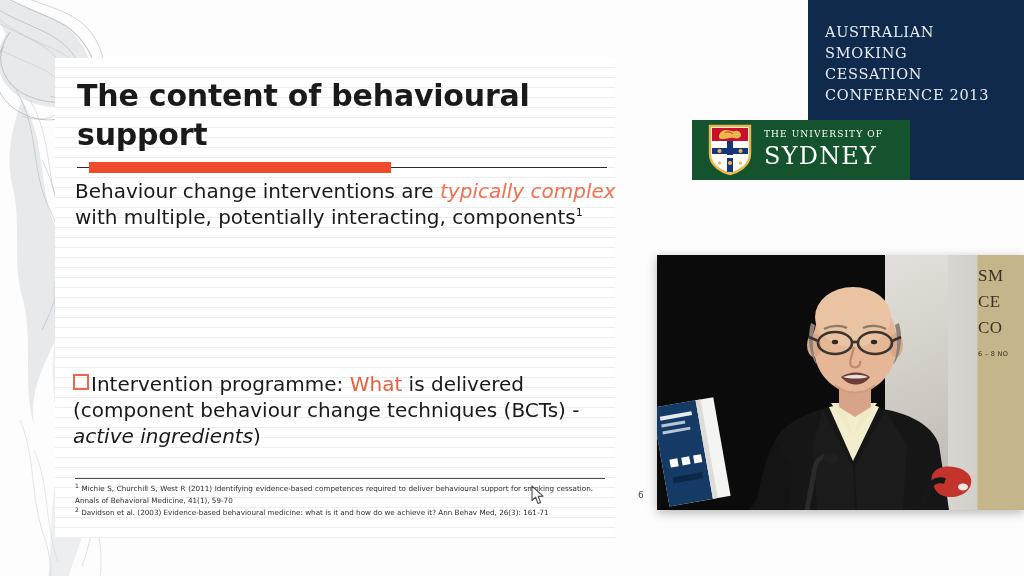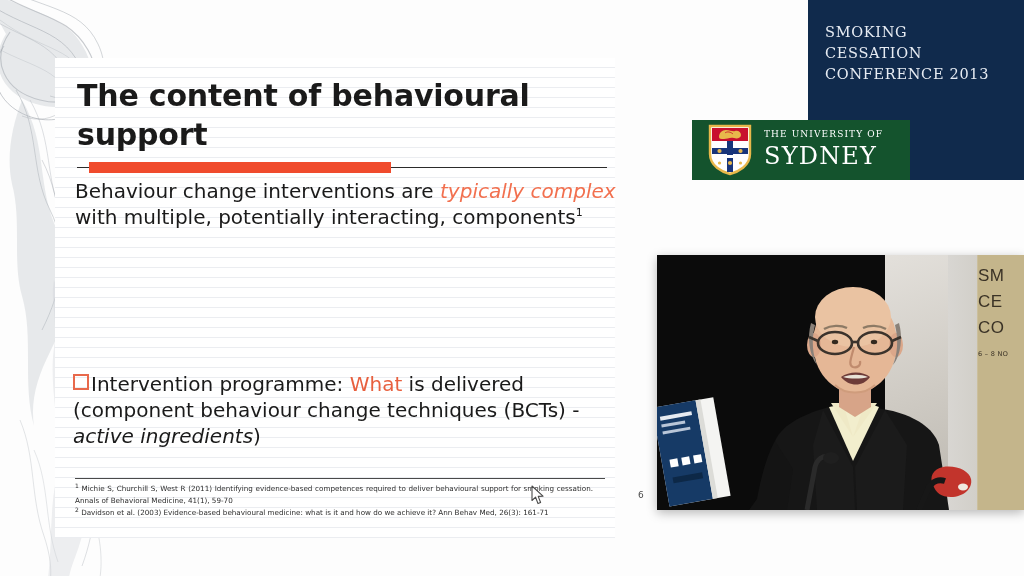--- a/index.html
+++ b/index.html
@@ -118,21 +118,21 @@
   .vid-banner{
     position:absolute;right:0;top:0;width:76px;height:255px;
     background:linear-gradient(to right,#d8d6d2 0%,#d2cfc9 38%,#c9bb93 39%,#c2b489 100%);
   }
   .vid-banner-strip{
     position:absolute;right:0;top:0;width:46px;height:255px;
     background:#c4b58b;
   }
   .vid-banner-text{
     position:absolute;right:2px;top:8px;width:44px;
-    color:#3a3226;font-family:Liberation Sans, sans-serif;
+    color:#3a3226;font-family:Liberation Serif, serif;
     font-size:17px;line-height:26px;letter-spacing:.5px;
   }
   .vid-banner-date{
     position:absolute;right:2px;top:95px;width:44px;
     color:#3a3226;font-size:6.5px;letter-spacing:.3px;
   }
   .vid-wall{
     position:absolute;left:228px;top:0;width:110px;height:255px;
     background:linear-gradient(160deg,#e3e0db 0%,#cfcbc4 50%,#b9b5ad 100%);
   }
@@ -209,20 +209,21 @@
 
   <div class="cursor">
     <svg viewBox="0 0 14 20" xmlns="http://www.w3.org/2000/svg">
       <path d="M1 1 L1 15.5 L4.6 12.2 L7 18.6 L9.6 17.5 L7.2 11.4 L12 11.2 Z" fill="#ffffff" stroke="#4a4a4a" stroke-width="1.1" stroke-linejoin="round"></path>
     </svg>
   </div>
 
   <div class="logo-block">
     <div class="logo-navy">
       <div class="logo-navy-text">
+        <div>AUSTRALIAN</div>
         <div>SMOKING</div>
         <div>CESSATION</div>
         <div>CONFERENCE 2013</div>
       </div>
     </div>
     <div class="logo-red">
       <div class="crest">
         <svg viewBox="0 0 44 52" xmlns="http://www.w3.org/2000/svg">
           <path d="M2 2 L42 2 L42 30 C42 42 30 48 22 50 C14 48 2 42 2 30 Z" fill="#ffffff" stroke="#e8b84b" stroke-width="2.4"></path>
           <path d="M4 4 L40 4 L40 17 L4 17 Z" fill="#c8102e"></path>

